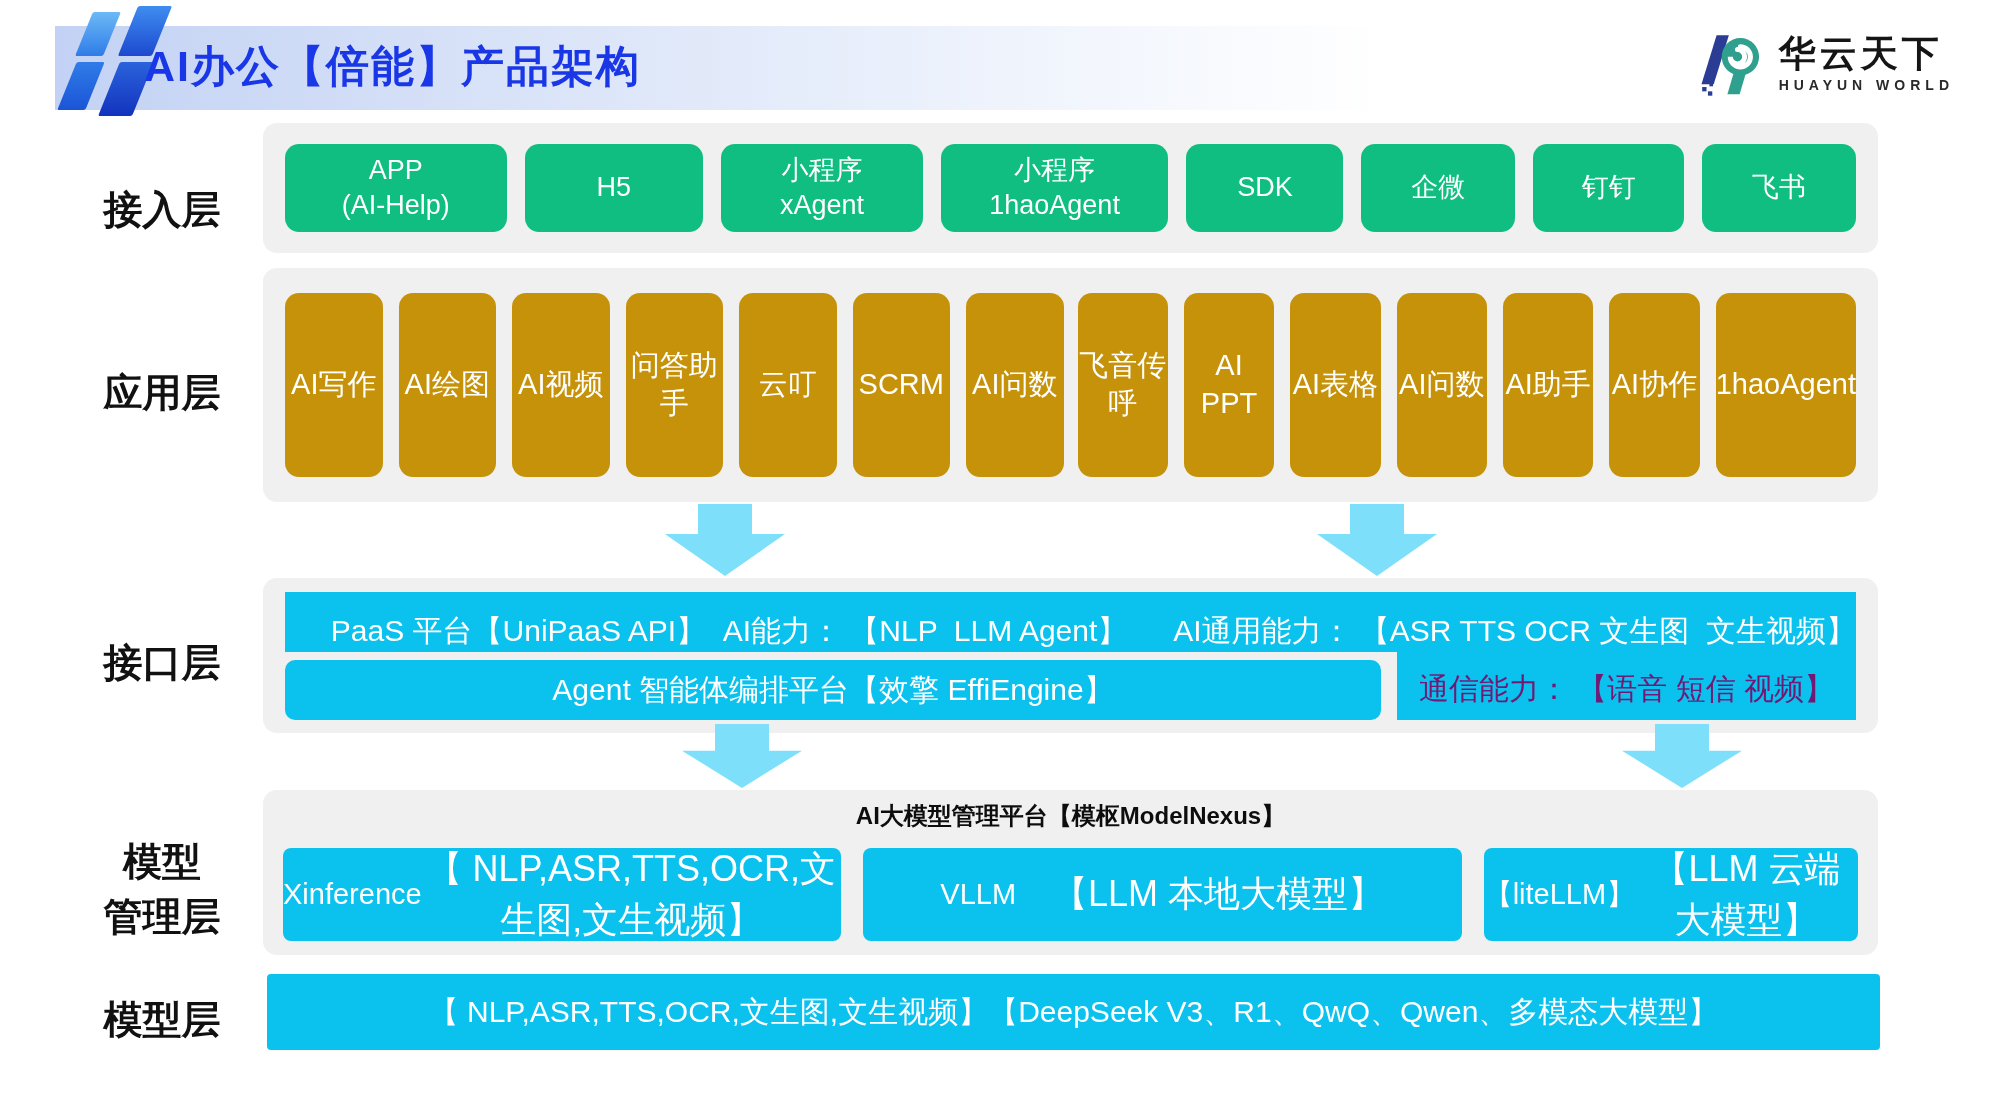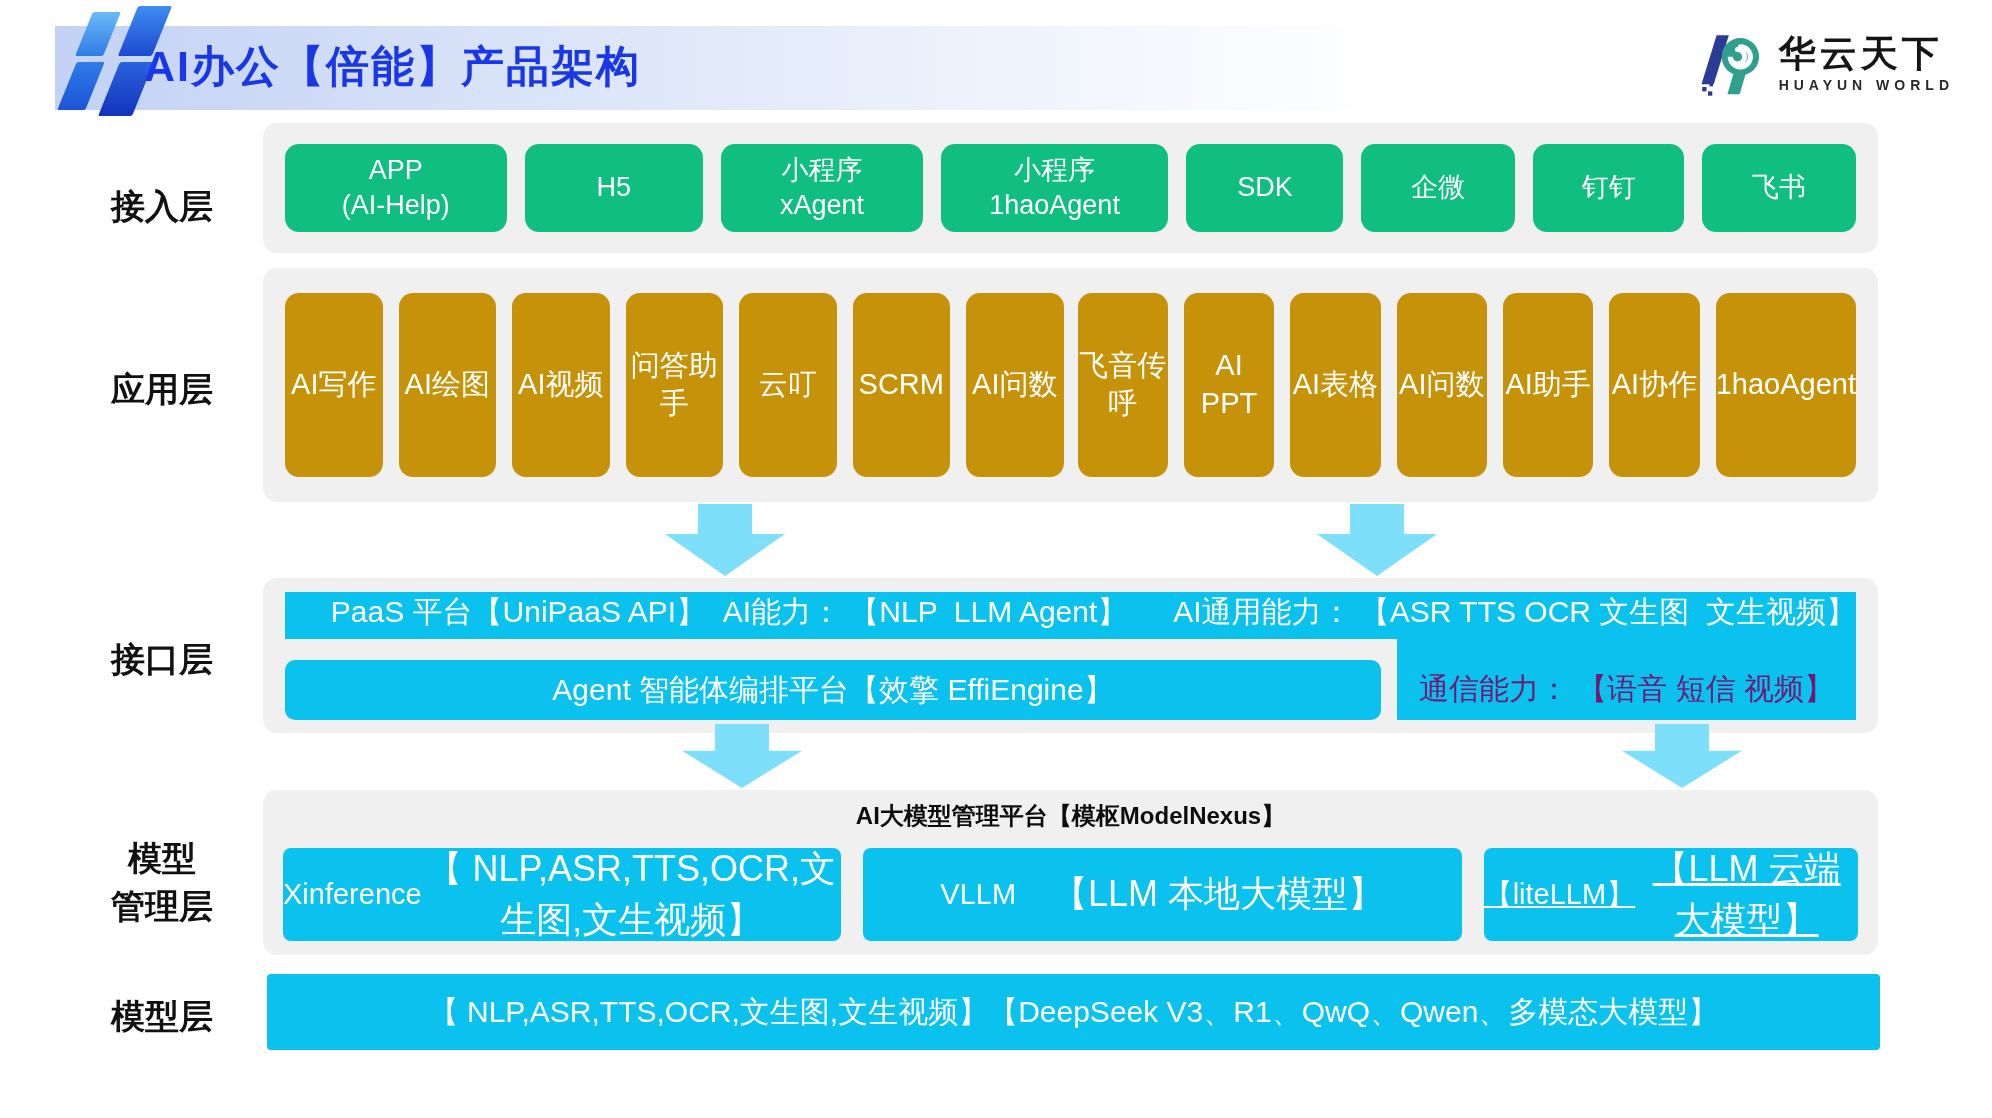--- a/index.html
+++ b/index.html
@@ -15,41 +15,41 @@
   .s-b1{left:128px;top:6px;width:34px;height:50px;background:linear-gradient(180deg,#3f8df0,#1d49cf);}
   .s-b2{left:109px;top:62px;width:34px;height:54px;background:linear-gradient(180deg,#2a63dc,#1333bd);}
   .title{position:absolute;left:144px;top:38px;font-size:43px;font-weight:bold;
          color:#1937e6;letter-spacing:2px;white-space:nowrap;}
   .logo{position:absolute;right:38px;top:28px;display:flex;align-items:center;gap:12px;}
   .logo-text{display:flex;flex-direction:column;}
   .logo-cn{font-size:37px;font-weight:bold;color:#151515;letter-spacing:4px;line-height:1.05;}
   .logo-en{font-size:14px;font-weight:bold;color:#2a2a2a;letter-spacing:5px;margin-top:4px;}
 
   
-  .row-label{position:absolute;left:78px;width:168px;text-align:center;font-size:34px;
+  .row-label{position:absolute;left:78px;width:168px;text-align:center;font-size:39px;
              font-weight:bold;color:#111;white-space:pre-line;line-height:1.4;}
 
   
   .tray{position:absolute;background:#f0f0f0;border-radius:14px;box-sizing:border-box;}
   .c-access{left:263px;top:123px;width:1615px;height:130px;display:flex;gap:18px;padding:21px 22px;}
   .btn{border-radius:14px;color:#fff;display:flex;align-items:center;justify-content:center;
        text-align:center;white-space:pre-line;line-height:1.3;}
   .btn-green{background:#0fbe80;font-size:27px;}
   .c-app{left:263px;top:268px;width:1615px;height:234px;display:flex;flex-direction:row;
          gap:14px;padding:25px 22px;}
   .app-row{display:flex;gap:16px;flex:1;}
   .btn-gold{background:#c5920a;font-size:29px;flex:1;}
 
   .arrow{position:absolute;}
   .arrow svg{display:block;width:100%;height:100%;}
 
   .c-if{left:263px;top:578px;width:1615px;height:155px;}
   .cyan{background:#0bc1ee;color:#fff;}
   .if-right{position:absolute;left:1134px;top:14px;width:459px;height:128px;}
-  .if-top{position:absolute;left:22px;top:14px;width:1571px;height:47px;display:flex;align-items:flex-start;}
+  .if-top{position:absolute;left:22px;top:14px;width:1571px;height:60px;display:flex;align-items:flex-end;}
   .if-top-left{flex:60;display:flex;align-items:center;justify-content:center;font-size:30px;white-space:pre;}
   .if-top-right{flex:40;display:flex;align-items:center;justify-content:center;font-size:30px;white-space:pre;}
   .if-agent{position:absolute;left:22px;top:82px;width:1096px;height:60px;border-radius:10px;
             display:flex;align-items:center;justify-content:center;font-size:30px;white-space:pre;}
   .if-comm{position:absolute;left:1134px;top:80px;width:459px;height:62px;display:flex;
            align-items:center;justify-content:center;font-size:30px;color:#701a75;white-space:pre;}
 
   .c-mgmt{left:263px;top:790px;width:1615px;height:165px;}
   .mgmt-title{position:absolute;left:0;top:10px;width:100%;text-align:center;font-size:24px;
               font-weight:bold;color:#0d0d0d;}
@@ -168,21 +168,21 @@
     <div class="mgmt-title">AI大模型管理平台【模枢ModelNexus】</div>
     <div class="mgmt-boxes">
       <div class="mgmt-box cyan" style="flex:1.49;">
         <div class="mgmt-line1">Xinference</div>
         <div class="mgmt-line2">【 NLP,ASR,TTS,OCR,文生图,文生视频】</div>
       </div>
       <div class="mgmt-box cyan" style="flex:1.6;gap:36px;">
         <div class="mgmt-line1">VLLM</div>
         <div class="mgmt-line2">【LLM 本地大模型】</div>
       </div>
-      <div class="mgmt-box cyan" style="flex:1;text-decoration:underline;">
+      <div class="mgmt-box cyan" style="flex:1;">
         <div class="mgmt-line1">【liteLLM】</div>
         <div class="mgmt-line2">【LLM 云端大模型】</div>
       </div>
     </div>
   </div>
 
   <div class="c-model cyan">【 NLP,ASR,TTS,OCR,文生图,文生视频】【DeepSeek V3、R1、QwQ、Qwen、多模态大模型】</div>
 
 </div>
 

